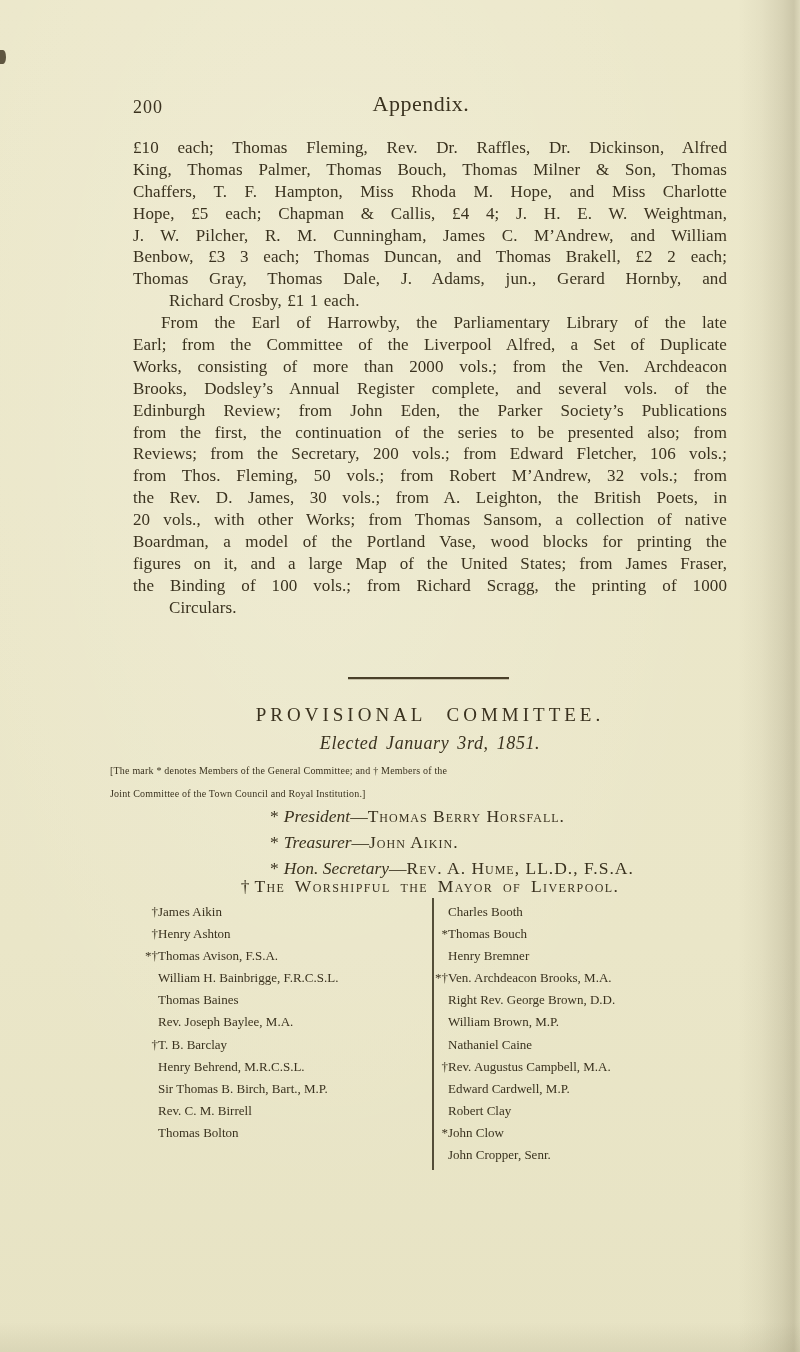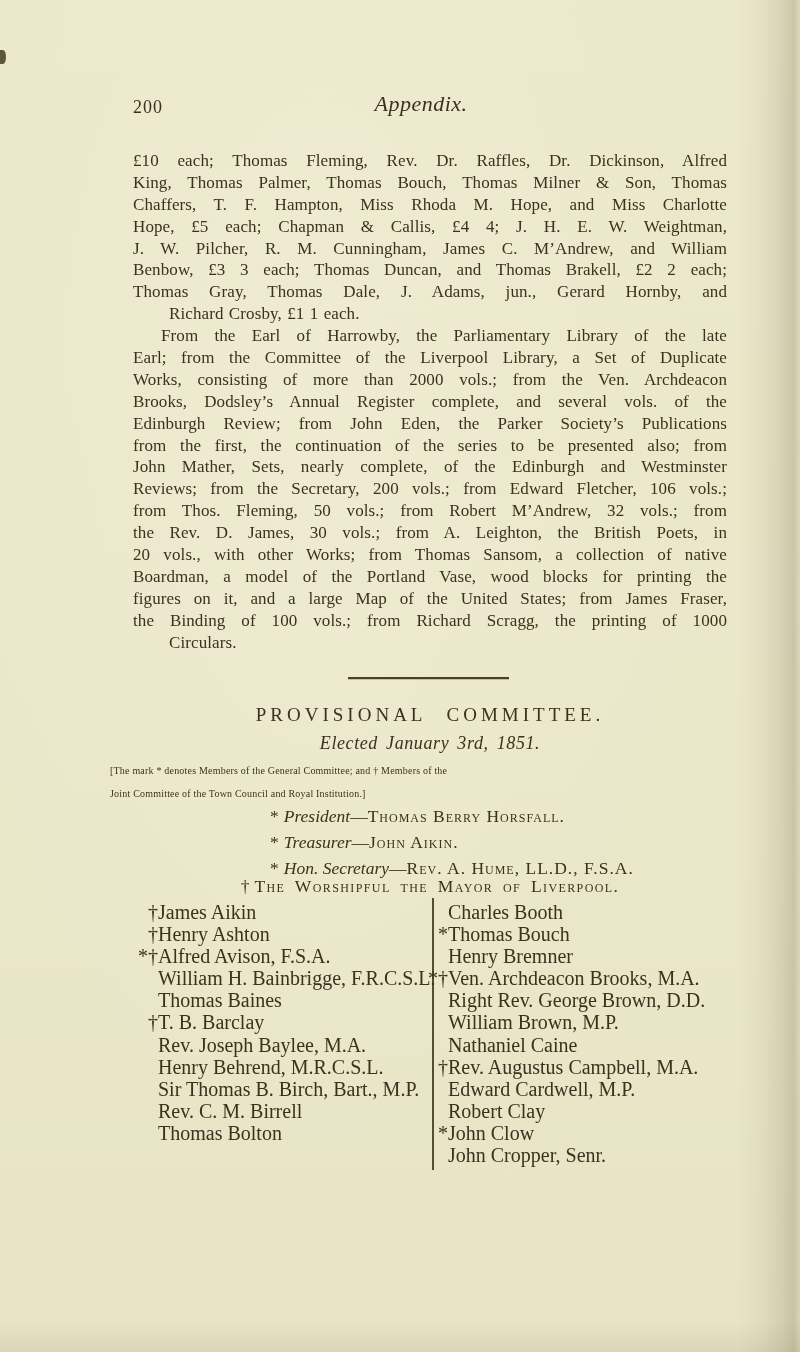--- a/index.html
+++ b/index.html
@@ -36,24 +36,24 @@
     position:absolute;left:0;top:50px;width:6px;height:14px;
     background:#463c28;border-radius:0 60% 60% 0;opacity:.85;
   }
   
   .pnum{
     position:absolute;left:133px;top:97px;
     font-size:18px;letter-spacing:1px;
   }
   .rtitle{
     position:absolute;left:133px;top:91px;width:576px;
-    text-align:center;font-style:italic;font-size:22px;letter-spacing:0.5px;
+    text-align:center;font-size:22px;letter-spacing:0.5px;
   }
   
-  .textblock{position:absolute;left:133px;top:150px;width:594px;}
+  .textblock{position:absolute;left:133px;top:137px;width:594px;}
   .tl{
     font-size:17px;line-height:21.9px;height:21.9px;
     white-space:nowrap;letter-spacing:0.1px;word-spacing:1px;
     text-align:justify;text-align-last:justify;
   }
   .tl-last{text-align-last:left;margin-left:36px;}
   .tl-indent{text-indent:28px;}
   
   .rule{
     position:absolute;left:348px;top:677px;width:161px;height:2px;
@@ -78,21 +78,21 @@
   .sc{font-variant:small-caps;letter-spacing:1px;}
   .mayor{
     position:absolute;left:133px;top:876px;width:594px;text-align:center;
     font-size:17.5px;white-space:nowrap;
   }
   .mayor .sc{letter-spacing:1.4px;word-spacing:4px;}
   
   .col{position:absolute;top:901px;}
   .col-left{left:134px;width:298px;}
   .col-right{left:424px;width:330px;}
-  .crow{font-size:20px;line-height:22.1px;height:22.1px;white-space:nowrap;}
+  .crow{font-size:13px;line-height:22.1px;height:22.1px;white-space:nowrap;}
   .cmark{display:inline-block;width:24px;text-align:right;}
   .col-divider{
     position:absolute;left:432px;top:898px;width:2px;height:272px;
     background:rgba(58,50,31,0.85);
   }
 </style>
 </head>
 <body>
 
 <div class="page">
@@ -108,26 +108,25 @@
         <div class="tl">King, Thomas Palmer, Thomas Bouch, Thomas Milner &amp; Son, Thomas</div>
         <div class="tl">Chaffers, T. F. Hampton, Miss Rhoda M. Hope, and Miss Charlotte</div>
         <div class="tl">Hope, £5 each; Chapman &amp; Callis, £4 4; J. H. E. W. Weightman,</div>
         <div class="tl">J. W. Pilcher, R. M. Cunningham, James C. M’Andrew, and William</div>
         <div class="tl">Benbow, £3 3 each; Thomas Duncan, and Thomas Brakell, £2 2 each;</div>
         <div class="tl">Thomas Gray, Thomas Dale, J. Adams, jun., Gerard Hornby, and</div>
         <div class="tl tl-last">Richard Crosby, £1 1 each.</div>
       </div>
     <div id="para2">
         <div class="tl tl-indent">From the Earl of Harrowby, the Parliamentary Library of the late</div>
-        <div class="tl">Earl; from the Committee of the Liverpool Library, a Set of Duplicate</div>
+        <div class="tl">Earl; from the Committee of the Liverpool Alfred, a Set of Duplicate</div>
         <div class="tl">Works, consisting of more than 2000 vols.; from the Ven. Archdeacon</div>
         <div class="tl">Brooks, Dodsley’s Annual Register complete, and several vols. of the</div>
         <div class="tl">Edinburgh Review; from John Eden, the Parker Society’s Publications</div>
         <div class="tl">from the first, the continuation of the series to be presented also; from</div>
-        <div class="tl">John Mather, Sets, nearly complete, of the Edinburgh and Westminster</div>
         <div class="tl">Reviews; from the Secretary, 200 vols.; from Edward Fletcher, 106 vols.;</div>
         <div class="tl">from Thos. Fleming, 50 vols.; from Robert M’Andrew, 32 vols.; from</div>
         <div class="tl">the Rev. D. James, 30 vols.; from A. Leighton, the British Poets, in</div>
         <div class="tl">20 vols., with other Works; from Thomas Sansom, a collection of native</div>
         <div class="tl">Boardman, a model of the Portland Vase, wood blocks for printing the</div>
         <div class="tl">figures on it, and a large Map of the United States; from James Fraser,</div>
         <div class="tl">the Binding of 100 vols.; from Richard Scragg, the printing of 1000</div>
         <div class="tl tl-last">Circulars.</div>
       </div>
   </div>
@@ -154,25 +153,25 @@
     </div>
   </div>
 
   <div class="mayor">
     <span class="off-mark">†</span><span class="sc">The Worshipful the Mayor of Liverpool.</span>
   </div>
 
   <div class="col col-left" id="col-left">
       <div class="crow"><span class="cmark">†</span><span>James Aikin</span></div>
       <div class="crow"><span class="cmark">†</span><span>Henry Ashton</span></div>
-      <div class="crow"><span class="cmark">*†</span><span>Alfred Avison, F.S.A.</span></div>
+      <div class="crow"><span class="cmark">*†</span><span>Thomas Avison, F.S.A.</span></div>
       <div class="crow"><span class="cmark"></span><span>William H. Bainbrigge, F.R.C.S.L.</span></div>
       <div class="crow"><span class="cmark"></span><span>Thomas Baines</span></div>
+      <div class="crow"><span class="cmark"></span><span>Rev. Joseph Baylee, M.A.</span></div>
       <div class="crow"><span class="cmark">†</span><span>T. B. Barclay</span></div>
-      <div class="crow"><span class="cmark"></span><span>Rev. Joseph Baylee, M.A.</span></div>
       <div class="crow"><span class="cmark"></span><span>Henry Behrend, M.R.C.S.L.</span></div>
       <div class="crow"><span class="cmark"></span><span>Sir Thomas B. Birch, Bart., M.P.</span></div>
       <div class="crow"><span class="cmark"></span><span>Rev. C. M. Birrell</span></div>
       <div class="crow"><span class="cmark"></span><span>Thomas Bolton</span></div>
     </div>
   <div class="col-divider"></div>
   <div class="col col-right" id="col-right">
       <div class="crow"><span class="cmark"></span><span>Charles Booth</span></div>
       <div class="crow"><span class="cmark">*</span><span>Thomas Bouch</span></div>
       <div class="crow"><span class="cmark"></span><span>Henry Bremner</span></div>

